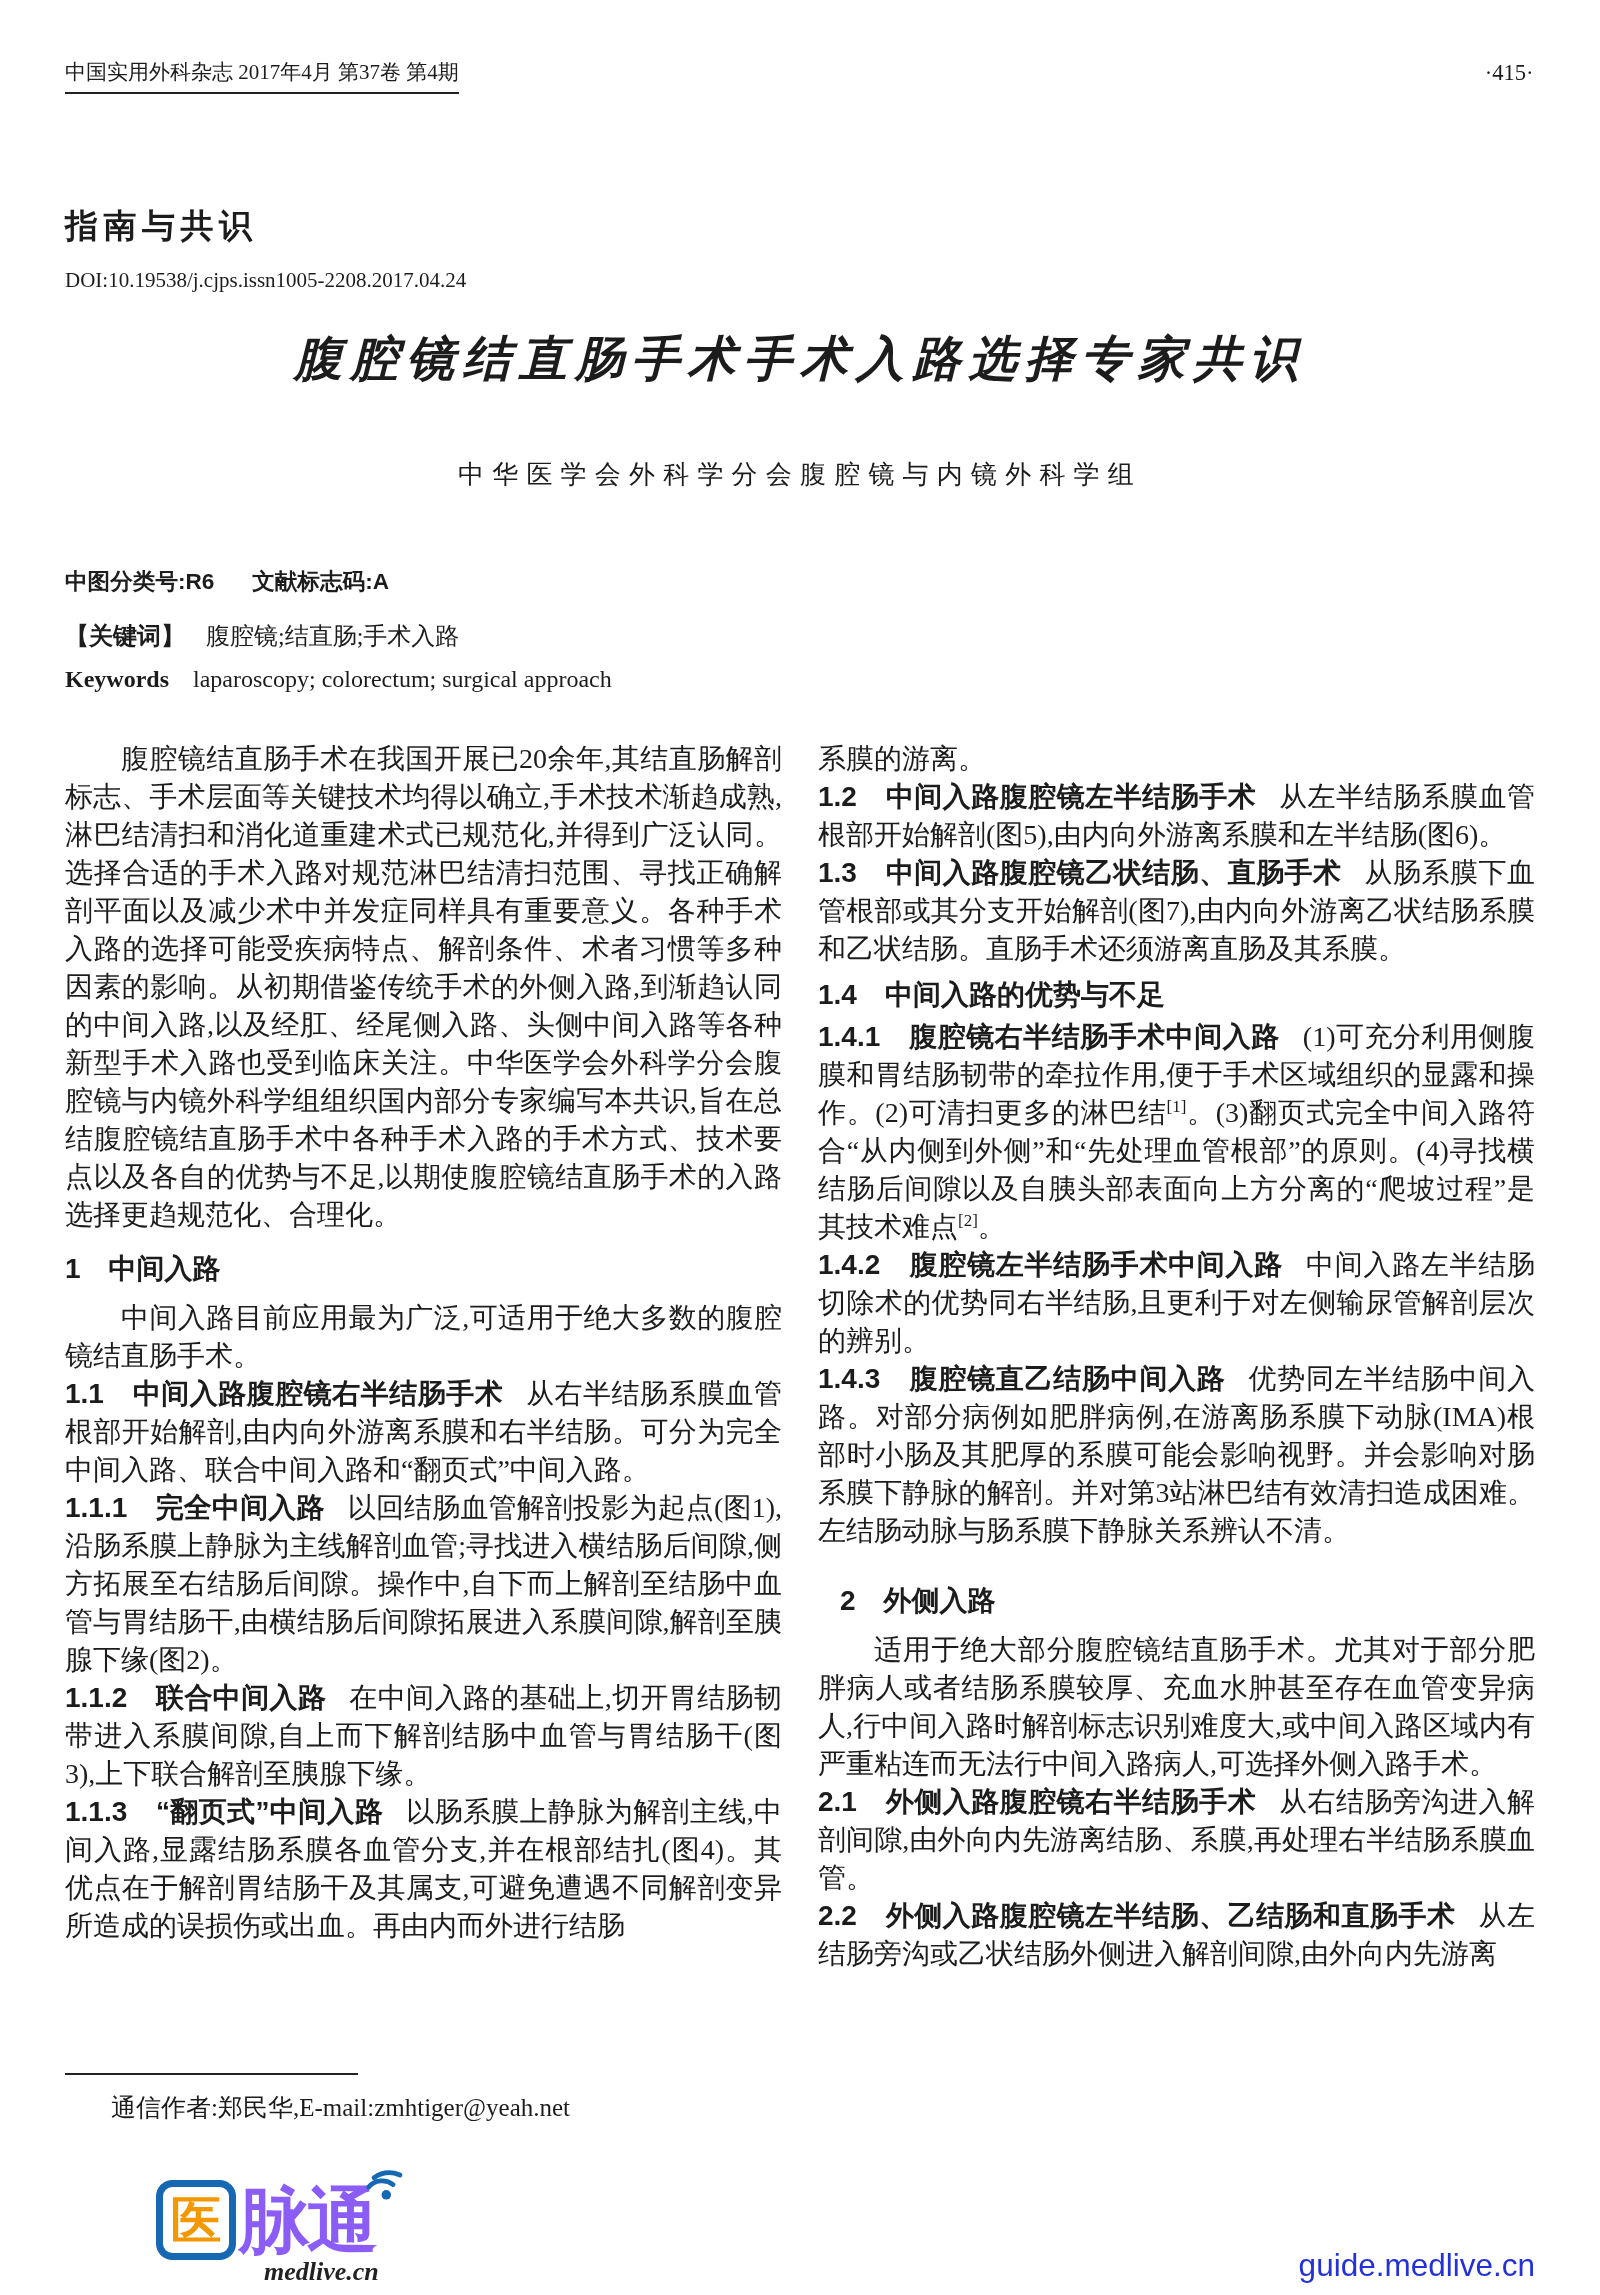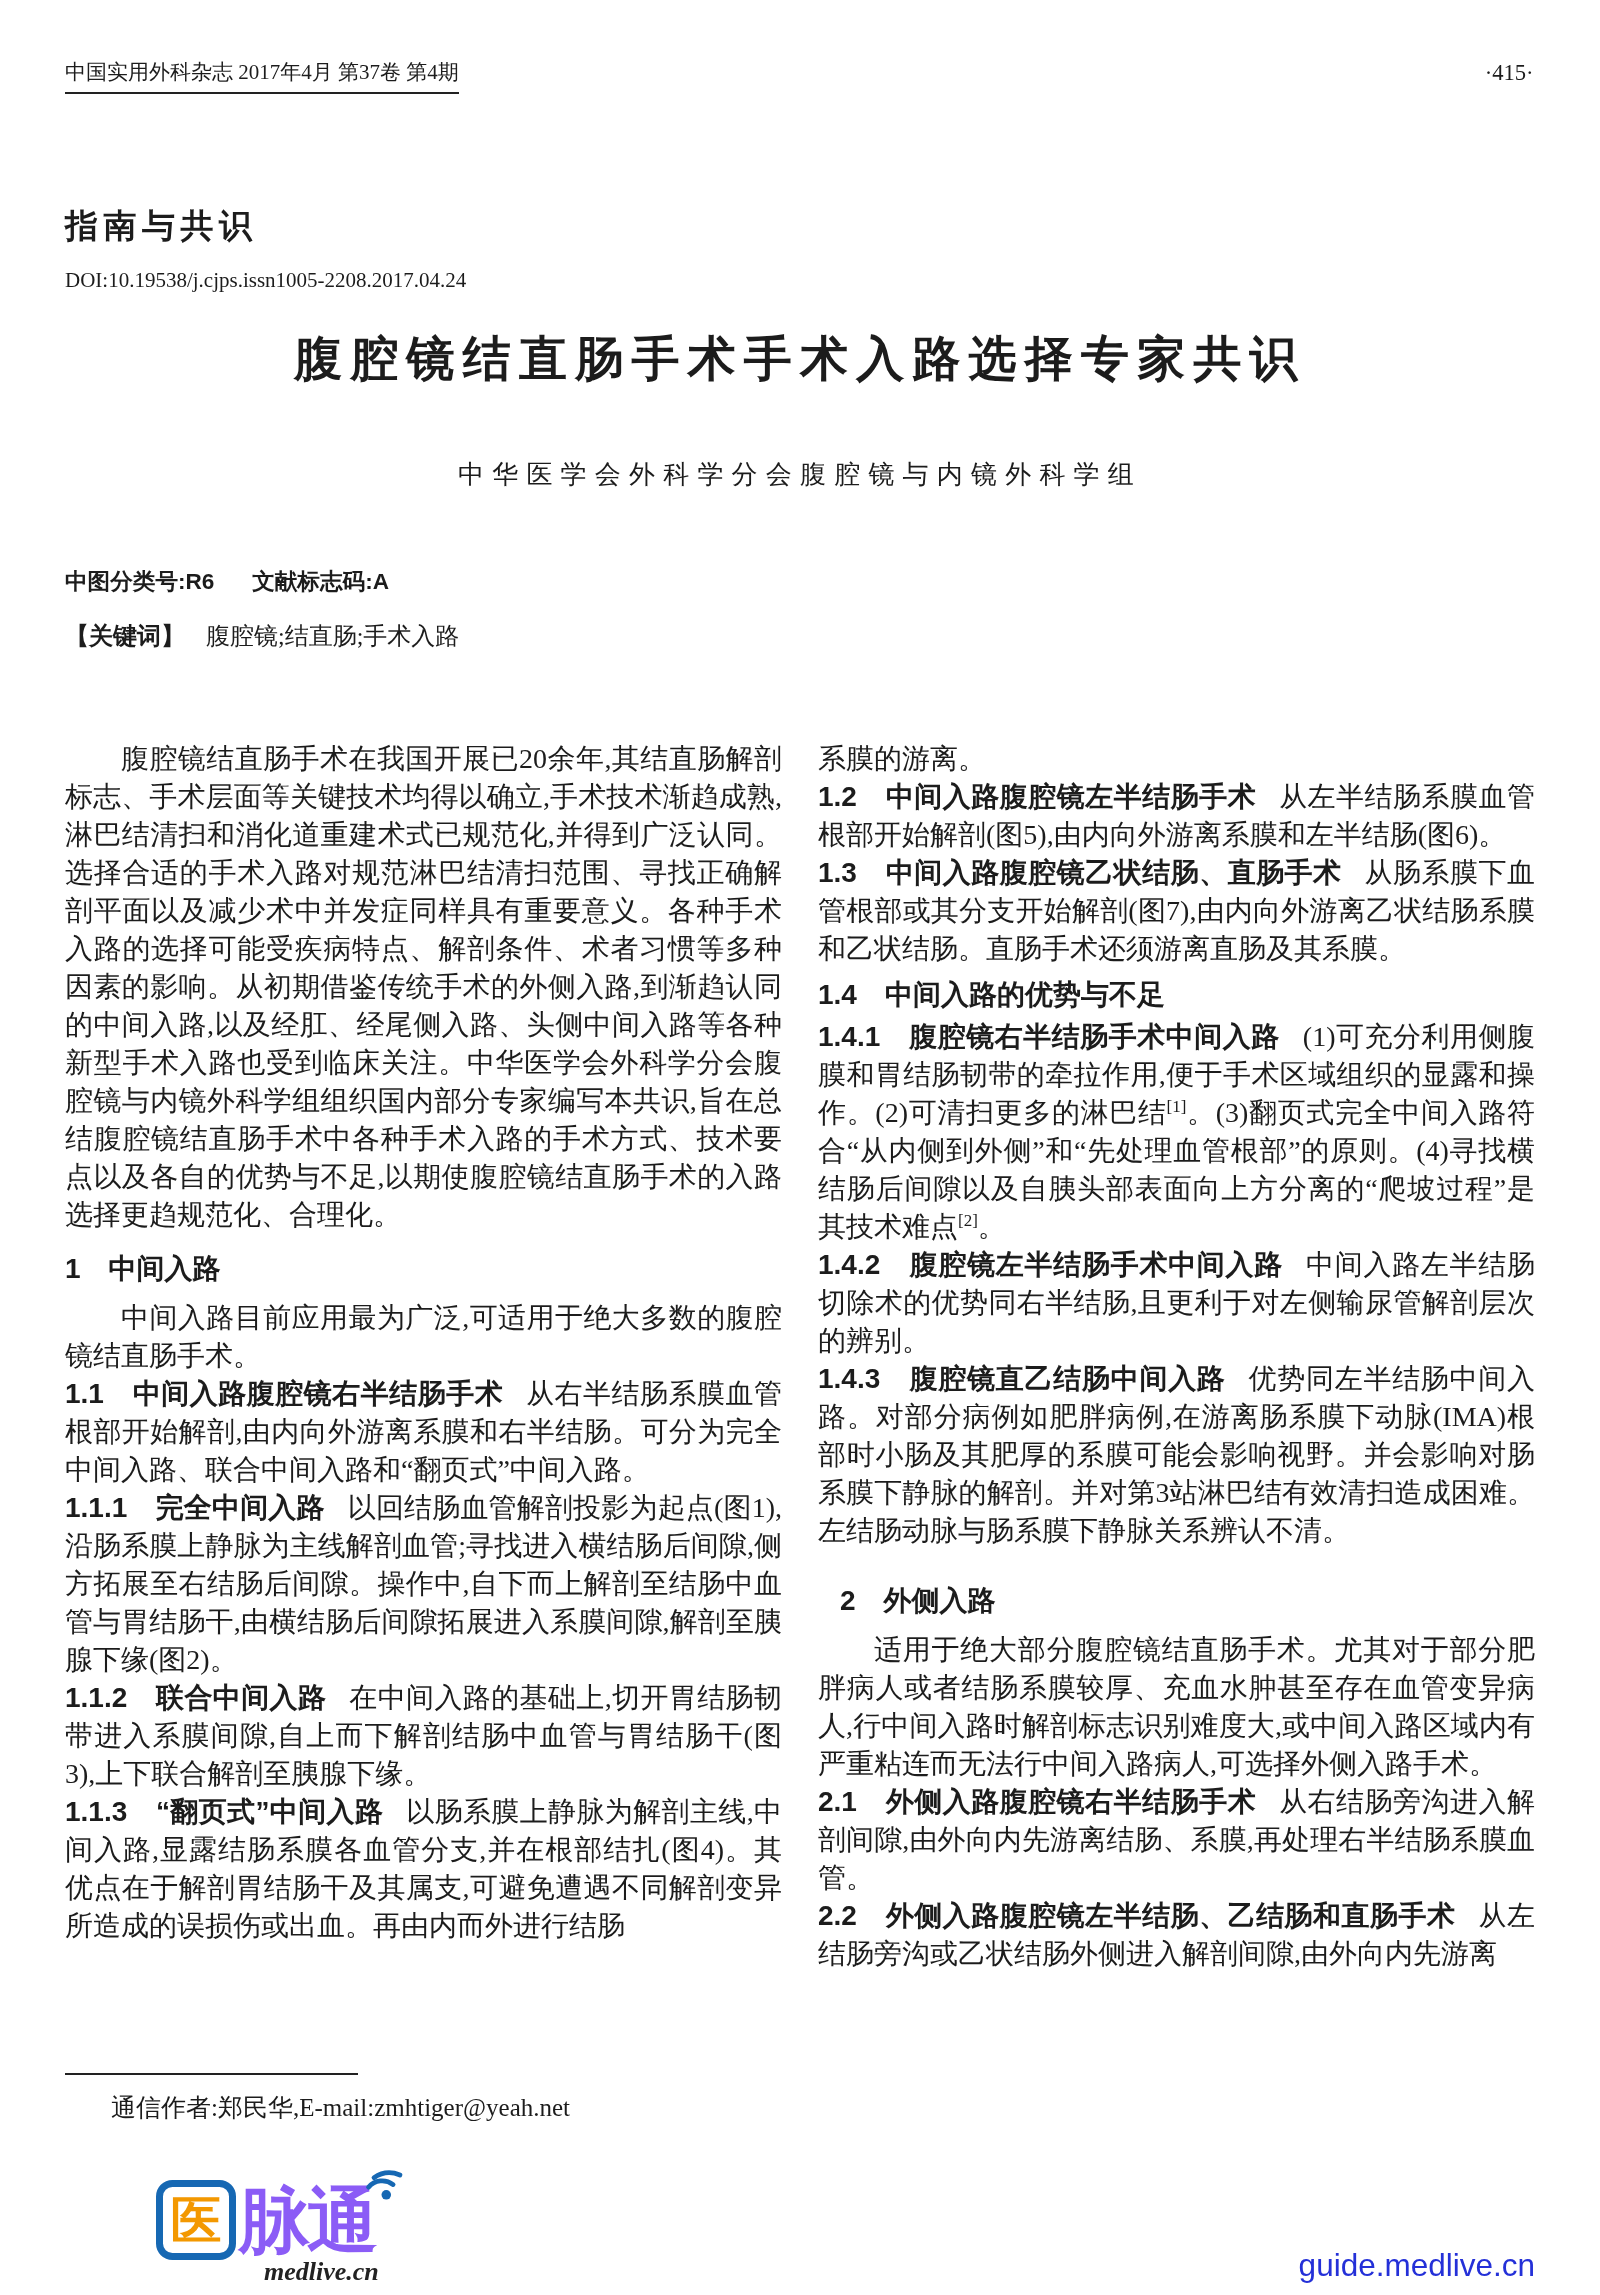--- a/index.html
+++ b/index.html
@@ -26,21 +26,21 @@
   }
   .column-tag{
     position:absolute;top:204px;left:65px;
     font-family:"Liberation Sans","DejaVu Sans",sans-serif;
     font-weight:bold;font-size:33px;letter-spacing:5.5px;text-align:right;
   }
   .doi-line{position:absolute;top:268px;left:65px;font-size:21px;}
   .article-title{
     position:absolute;top:327px;left:0;width:100%;
     text-align:center;
-    font-weight:bold;font-size:48px;letter-spacing:8.2px;
+    font-weight:bold;font-size:48px;letter-spacing:8.2px;font-style:italic;
   }
   .author-org{
     position:absolute;top:457px;left:0;width:100%;
     text-align:center;font-size:26px;letter-spacing:8.2px;
   }
   .meta-line{
     position:absolute;top:542px;left:65px;
     font-family:"Liberation Sans","DejaVu Sans",sans-serif;
     font-weight:bold;font-size:22.6px;margin-top:24px;
   }
@@ -120,20 +120,24 @@
 
   <div class="meta-line">
     <span>中图分类号:R6</span><span class="gap"></span>
     <span>文献标志码:A</span>
   </div>
 
   <div class="kw-zh">
     <span class="label">【关键词】</span>
     <span>腹腔镜;结直肠;手术入路</span>
   </div>
+  <div class="kw-en">
+    <span class="label">Keywords</span>
+    <span>laparoscopy; colorectum; surgical approach</span>
+  </div>
 
   <div class="col col-left">
     <p class="indent">腹腔镜结直肠手术在我国开展已20余年,其结直肠解剖标志、手术层面等关键技术均得以确立,手术技术渐趋成熟,淋巴结清扫和消化道重建术式已规范化,并得到广泛认同。选择合适的手术入路对规范淋巴结清扫范围、寻找正确解剖平面以及减少术中并发症同样具有重要意义。各种手术入路的选择可能受疾病特点、解剖条件、术者习惯等多种因素的影响。从初期借鉴传统手术的外侧入路,到渐趋认同的中间入路,以及经肛、经尾侧入路、头侧中间入路等各种新型手术入路也受到临床关注。中华医学会外科学分会腹腔镜与内镜外科学组组织国内部分专家编写本共识,旨在总结腹腔镜结直肠手术中各种手术入路的手术方式、技术要点以及各自的优势与不足,以期使腹腔镜结直肠手术的入路选择更趋规范化、合理化。</p>
     <div class="sec-heading">1　中间入路</div>
     <p class="indent">中间入路目前应用最为广泛,可适用于绝大多数的腹腔镜结直肠手术。</p>
 
     <p><span class="run-head">1.1　中间入路腹腔镜右半结肠手术</span><span>从右半结肠系膜血管根部开始解剖,由内向外游离系膜和右半结肠。可分为完全中间入路、联合中间入路和“翻页式”中间入路。</span></p>
     <p><span class="run-head">1.1.1　完全中间入路</span><span>以回结肠血管解剖投影为起点(图1),沿肠系膜上静脉为主线解剖血管;寻找进入横结肠后间隙,侧方拓展至右结肠后间隙。操作中,自下而上解剖至结肠中血管与胃结肠干,由横结肠后间隙拓展进入系膜间隙,解剖至胰腺下缘(图2)。</span></p>
     <p><span class="run-head">1.1.2　联合中间入路</span><span>在中间入路的基础上,切开胃结肠韧带进入系膜间隙,自上而下解剖结肠中血管与胃结肠干(图3),上下联合解剖至胰腺下缘。</span></p>
     <p><span class="run-head">1.1.3　“翻页式”中间入路</span><span>以肠系膜上静脉为解剖主线,中间入路,显露结肠系膜各血管分支,并在根部结扎(图4)。其优点在于解剖胃结肠干及其属支,可避免遭遇不同解剖变异所造成的误损伤或出血。再由内而外进行结肠</span></p>

